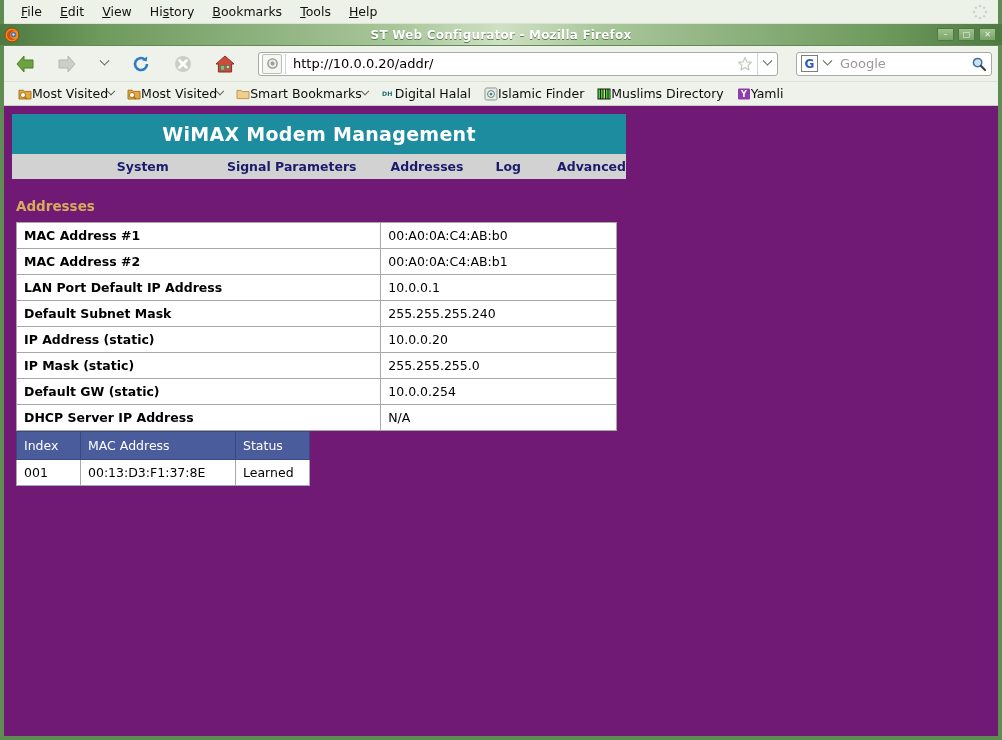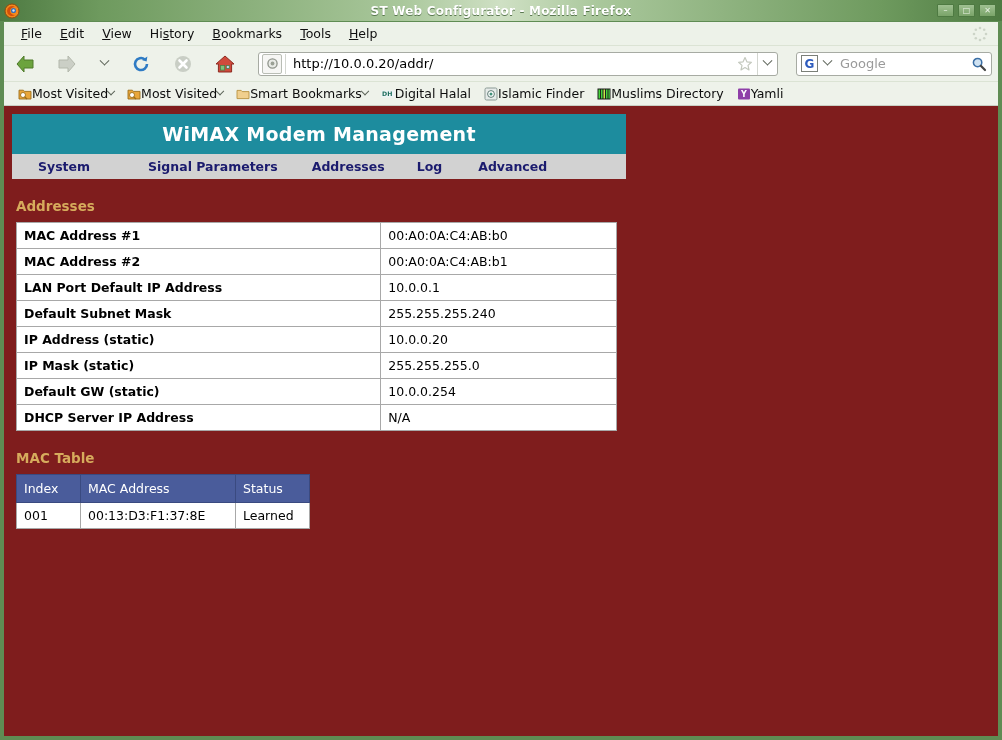--- a/index.html
+++ b/index.html
@@ -163,39 +163,40 @@
   .bm {
     display: flex; align-items: center; 
     padding: 2px 6px; font-size: 12.5px; color: #0d0d0d;
     white-space: nowrap;
   }
   .bmico { width: 14px; height: 14px; flex: 0 0 14px; position: relative; }
 
   
   #viewport {
     flex: 1 1 auto;
-    background: #7f1d1d;
+    background: #701a75;
     overflow: hidden;
     position: relative;
     padding: 8px 0 0 8px;
   }
   #banner {
     width: 614px; height: 40px;
     background: #1d8c9e;
     display: flex; align-items: center; justify-content: center;
   }
   #banner .btext {
     color: #ffffff; font-size: 19px; font-weight: bold;
     letter-spacing: .3px;
   }
   #navstrip {
     width: 614px; height: 25px;
     background: #d2d2d2;
     display: flex; align-items: center;
     padding-left: 26px;
+    justify-content: flex-end;
   }
   #navstrip a {
     font-size: 12.5px; font-weight: bold; color: #1b1b6e;
     text-decoration: none; white-space: nowrap;
   }
   #navstrip .sp1 { width: 58px; }
   #navstrip .sp2 { width: 34px; }
   #navstrip .sp3 { width: 32px; }
   #navstrip .sp4 { width: 36px; }
 
@@ -244,38 +245,20 @@
     margin-left: auto; display: flex; align-items: center; gap: 5px;
   }
   #mosque {
     width: 15px; height: 14px; flex: 0 0 15px;
   }
 </style>
 </head>
 <body>
 
 <div id="window">
-
-  <div id="titlebar">
-    <div class="fficon">
-      <svg width="16" height="16" viewBox="0 0 16 16">
-        <circle cx="8" cy="8" r="7" fill="#f28a1e"></circle>
-        <circle cx="8" cy="8" r="7" fill="none" stroke="#8c4a10" stroke-width="1"></circle>
-        <path d="M3 8a5 5 0 0 1 8-4c-3 0-5 2-5 4s2 4 5 4a5 5 0 0 1-8-4z" fill="#d44f0a"></path>
-        <circle cx="9.5" cy="7.5" r="2.6" fill="#3b6fb5"></circle>
-        <circle cx="9.5" cy="7.5" r="1.2" fill="#cfe4f7"></circle>
-      </svg>
-    </div>
-    <div class="title">ST Web Configurator - Mozilla Firefox</div>
-    <div id="wctrls">
-      <div class="wbtn">–</div>
-      <div class="wbtn">□</div>
-      <div class="wbtn">✕</div>
-    </div>
-  </div>
 
   <div id="menubar">
     <div class="mi"><u>F</u><span>ile</span></div>
     <div class="mi"><u>E</u><span>dit</span></div>
     <div class="mi"><u>V</u><span>iew</span></div>
     <div class="mi">Hi<u>s</u><span>tory</span></div>
     <div class="mi"><u>B</u><span>ookmarks</span></div>
     <div class="mi"><u>T</u><span>ools</span></div>
     <div class="mi"><u>H</u><span>elp</span></div>
     <div id="throbber">
@@ -287,20 +270,38 @@
             <circle cx="12.2" cy="12.2" r="1.3"></circle>
           <circle cx="8" cy="14" r="1.3"></circle>
             <circle cx="3.8" cy="12.2" r="1.3"></circle>
           <circle cx="2" cy="8" r="1.3"></circle>
             <circle cx="3.8" cy="3.8" r="1.3"></circle>
         </g>
       </svg>
     </div>
   </div>
 
+  <div id="titlebar">
+    <div class="fficon">
+      <svg width="16" height="16" viewBox="0 0 16 16">
+        <circle cx="8" cy="8" r="7" fill="#f28a1e"></circle>
+        <circle cx="8" cy="8" r="7" fill="none" stroke="#8c4a10" stroke-width="1"></circle>
+        <path d="M3 8a5 5 0 0 1 8-4c-3 0-5 2-5 4s2 4 5 4a5 5 0 0 1-8-4z" fill="#d44f0a"></path>
+        <circle cx="9.5" cy="7.5" r="2.6" fill="#3b6fb5"></circle>
+        <circle cx="9.5" cy="7.5" r="1.2" fill="#cfe4f7"></circle>
+      </svg>
+    </div>
+    <div class="title">ST Web Configurator - Mozilla Firefox</div>
+    <div id="wctrls">
+      <div class="wbtn">–</div>
+      <div class="wbtn">□</div>
+      <div class="wbtn">✕</div>
+    </div>
+  </div>
+
   <div id="navbar">
     <div class="tbbtn">
       <svg width="24" height="22" viewBox="0 0 24 22">
         <path d="M11 3 L4 11 L11 19 L11 15 L20 15 L20 7 L11 7 Z" fill="#6ca33e" stroke="#4e7a2a" stroke-width="1" stroke-linejoin="round"></path>
       </svg>
     </div>
     <div class="tbbtn">
       <svg width="24" height="22" viewBox="0 0 24 22">
         <path d="M13 3 L20 11 L13 19 L13 15 L4 15 L4 7 L13 7 Z" fill="#cbcfc6" stroke="#b3b8ac" stroke-width="1" stroke-linejoin="round"></path>
       </svg>
@@ -494,21 +495,20 @@
           <td class="k">Default GW (static)</td>
           <td class="v">10.0.0.254</td>
         </tr>
         <tr>
           <td class="k">DHCP Server IP Address</td>
           <td class="v">N/A</td>
         </tr>
       </tbody>
     </table>
 
-    <h2 class="sect">MAC Table</h2>
 
     <table class="t" id="mactable">
       <thead>
         <tr>
           <th class="c0">Index</th>
           <th class="c1">MAC Address</th>
           <th class="c2">Status</th>
         </tr>
       </thead>
       <tbody>

